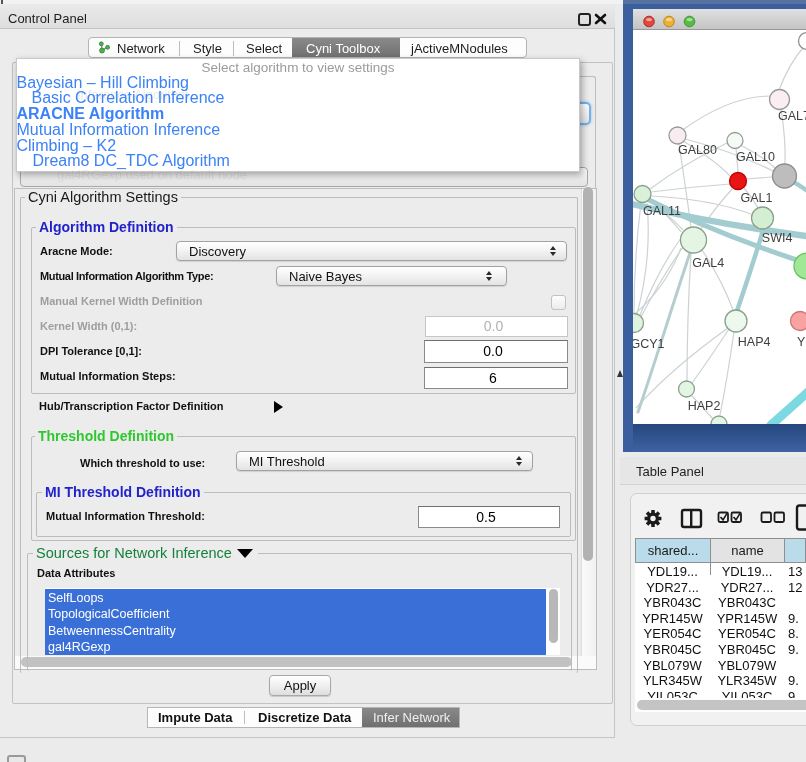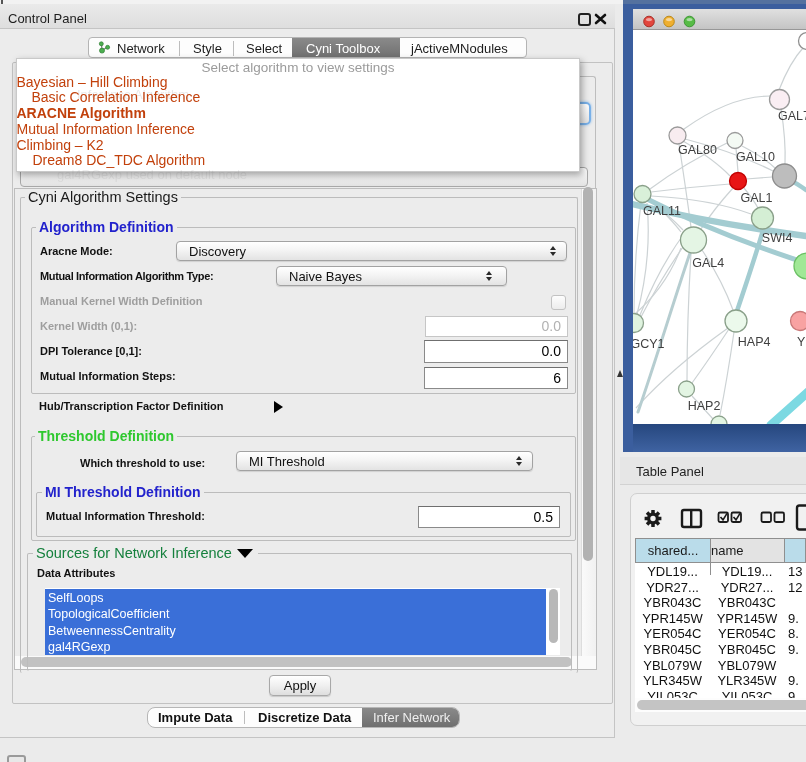--- a/index.html
+++ b/index.html
@@ -5,21 +5,21 @@
 body{width:806px;height:762px;position:relative;overflow:hidden;background:#ebebeb;
  font-family:"Liberation Sans",sans-serif;-webkit-font-smoothing:antialiased}
 .abs{position:absolute}
 .combo{position:absolute;border:1px solid #a2a2a2;border-radius:4px;
  background:linear-gradient(#ffffff,#f4f4f4 45%,#e3e3e3);
  box-shadow:0 1px 1px rgba(0,0,0,.12);font-size:13px;color:#111}
 .combo .t{position:absolute;left:12px;top:50%;transform:translateY(-50%);white-space:nowrap}
 .stp{position:absolute;width:8px;height:12px}
 .stp:before{content:"";position:absolute;left:0;top:1px;border-left:3.5px solid transparent;border-right:3.5px solid transparent;border-bottom:4.5px solid #2a2a2a}
 .stp:after{content:"";position:absolute;left:0;bottom:1px;border-left:3.5px solid transparent;border-right:3.5px solid transparent;border-top:4.5px solid #2a2a2a}
-.fld{position:absolute;background:#fff;font-size:14px;text-align:right;padding-right:6px;box-sizing:border-box}
+.fld{position:absolute;background:#fff;font-size:14px;text-align:center;padding-right:6px;box-sizing:border-box}
 .grp{position:absolute;border:1px solid #bcbcbc;border-radius:2px}
 .gt{position:absolute;top:-8px;font-size:13px;background:#ececec;padding:0 3px;line-height:15px;white-space:nowrap}
 .lbl{position:absolute;font-size:11px;font-weight:bold;color:#111;white-space:nowrap}
 .sep{position:absolute;width:1px;background:#bdbdbd}
 </style></head>
 <body>
 
 <div class="abs" style="left:0px;top:4px;width:615px;height:734px;background:#ececec;border-right:1px solid #c4c4c4;border-bottom:1px solid #c4c4c4;box-sizing:border-box"></div>
 <div class="abs" style="left:0;top:0;width:623px;height:4px;background:#f2f2f2"></div>
 <div class="abs" style="left:0px;top:4px;width:615px;height:25px;background:linear-gradient(#eaeaea,#dedede);border-bottom:1px solid #c4c4c4;box-sizing:border-box"></div>
@@ -105,33 +105,33 @@
 <div class="gt abs" style="left:33px;top:546px;color:#15803d;font-size:14.5px;width:219px">Sources for Network Inference</div>
 <div class="abs" style="left:237px;top:549px;width:0;height:0;border-left:8px solid transparent;border-right:8px solid transparent;border-top:9px solid #000"></div>
 <div class="lbl" style="left:37px;top:567px">Data Attributes</div>
 <div class="abs" style="left:45px;top:588px;width:515px;height:67px;background:#fff"></div>
 <div class="abs" style="left:45px;top:589px;width:501px;height:66px;background:#3a6fd8"></div>
 <div class="abs" style="left:48px;top:590px;font-size:12.5px;color:#fff;line-height:16.3px">SelfLoops<br>TopologicalCoefficient<br>BetweennessCentrality<br>gal4RGexp</div>
 <div class="abs" style="left:549px;top:589px;width:9px;height:54px;background:#b8b8b8;border-radius:4.5px"></div>
 
 <div class="abs" style="left:269px;top:675px;width:62px;height:21px;border:1px solid #a8a8a8;border-radius:4px;background:linear-gradient(#ffffff,#f0f0f0 50%,#dedede);box-shadow:0 1px 1px rgba(0,0,0,.15);box-sizing:border-box;text-align:center;font-size:13px;line-height:19px;color:#111">Apply</div>
 
-<div class="abs" style="left:147px;top:707px;width:313px;height:21px;background:#fdfdfd;border:1px solid #b6b6b6;border-radius:8px;box-sizing:border-box;overflow:hidden">
+<div class="abs" style="left:147px;top:707px;width:313px;height:21px;background:#fdfdfd;border:1px solid #b6b6b6;border-radius:0;box-sizing:border-box;overflow:hidden">
   <div class="abs" style="left:214px;top:0;width:99px;height:20px;background:linear-gradient(#8a8a8a,#6e6e6e)"></div>
   <div class="sep" style="left:96px;top:3px;height:13px"></div>
   <div class="abs" style="left:10px;top:2px;font-size:13px;color:#111;font-weight:bold">Impute Data</div>
   <div class="abs" style="left:110px;top:2px;font-size:13px;color:#111;font-weight:bold">Discretize Data</div>
   <div class="abs" style="left:225px;top:2px;font-size:13px;color:#f0f0f0">Infer Network</div>
 </div>
 
 <div class="abs" style="left:16px;top:58px;width:564px;height:114px;background:#fff;border:1px solid #c9c9c9;box-shadow:2px 3px 7px rgba(0,0,0,.35);box-sizing:border-box">
   <div class="abs" style="left:0;top:1px;width:562px;text-align:center;font-size:13.5px;color:#9b9b9b">Select algorithm to view settings</div>
   <div class="abs" style="left:60px;top:28px;font-size:13px;color:#444;opacity:.12">Inference Algorithm</div>
   <div class="abs" style="left:40px;top:108px;font-size:13px;color:#444;opacity:.08">gal4RGexp used on default node</div>
-  <div class="abs" style="left:-1.5px;top:15.5px;font-size:14px;color:#c2410c;line-height:15.8px;white-space:nowrap">
+  <div class="abs" style="left:-1.5px;top:15.5px;font-size:16px;color:#3b82f6;line-height:15.8px;white-space:nowrap">
   <span style="padding-left:1px">Bayesian – Hill Climbing</span><br>
   <span style="padding-left:16px">Basic Correlation Inference</span><br>
   <span style="padding-left:1px;font-weight:bold">ARACNE Algorithm</span><br>
   <span style="padding-left:1px">Mutual Information Inference</span><br>
   <span style="padding-left:1px">Climbing – K2</span><br>
   <span style="padding-left:17px">Dream8 DC_TDC Algorithm</span>
   </div>
 </div>
 
 <div class="abs" style="left:623px;top:0;width:183px;height:452px;background:#3b5e9e"></div>
@@ -232,21 +232,21 @@
    <rect x="774.5" y="512.5" width="9.5" height="9.5" rx="1.5"></rect>
    <path d="M720.5 517 l2.5 2.8 4-6.5" stroke-width="1.6"></path>
    <path d="M733.5 517 l2.5 2.8 4-6.5" stroke-width="1.6"></path>
   </g>
   <rect x="797" y="505.5" width="16" height="24" rx="2.5" fill="none" stroke="#1a1a1a" stroke-width="2.4"></rect>
 </svg>
 
 <div class="abs" style="left:635px;top:562px;width:171px;height:138px;background:#fff"></div>
 <div class="abs" style="left:635px;top:538px;width:171px;height:25px;border:1px solid #8f8f8f;box-sizing:border-box;background:#badcea;font-size:13px;color:#1a1a1a">
   <div class="abs" style="left:0;top:0;width:75px;height:36px;text-align:center;line-height:23px;border-right:1px solid #8f8f8f;box-sizing:border-box">shared...</div>
-  <div class="abs" style="left:75px;top:0;width:74px;height:23px;line-height:23px;border-right:1px solid #8f8f8f;box-sizing:border-box;background:#e3e3e3">name</div>
+  <div class="abs" style="left:75px;top:0;width:74px;height:23px;text-align:center;line-height:23px;border-right:1px solid #8f8f8f;box-sizing:border-box;background:#e3e3e3">name</div>
 </div>
 <div class="abs" style="left:635px;top:564px;width:171px;height:136px;overflow:hidden;font-size:13px;color:#111">
   <div style="position:absolute;left:0;top:0;width:75px;text-align:center;line-height:15.6px">YDL19...<br>YDR27...<br>YBR043C<br>YPR145W<br>YER054C<br>YBR045C<br>YBL079W<br>YLR345W<br>YIL053C</div>
   <div style="position:absolute;left:75px;top:0;width:74px;text-align:center;line-height:15.6px">YDL19...<br>YDR27...<br>YBR043C<br>YPR145W<br>YER054C<br>YBR045C<br>YBL079W<br>YLR345W<br>YIL053C</div>
   <div style="position:absolute;left:153px;top:0;width:20px;line-height:15.6px">13<br>12<br>&nbsp;<br>9.<br>8.<br>9.<br>&nbsp;<br>9.<br>9.</div>
 </div>
 <div class="abs" style="left:635px;top:698px;width:171px;height:14px;background:#fdfdfd"></div>
 <div class="abs" style="left:637px;top:700px;width:169px;height:10px;background:#c4c4c4;border-radius:5px 0 0 5px"></div>
 
 <div class="abs" style="left:7px;top:755px;width:15px;height:10px;border:2px solid #9a9a9a;border-radius:3px;background:#e8e8e8"></div>

